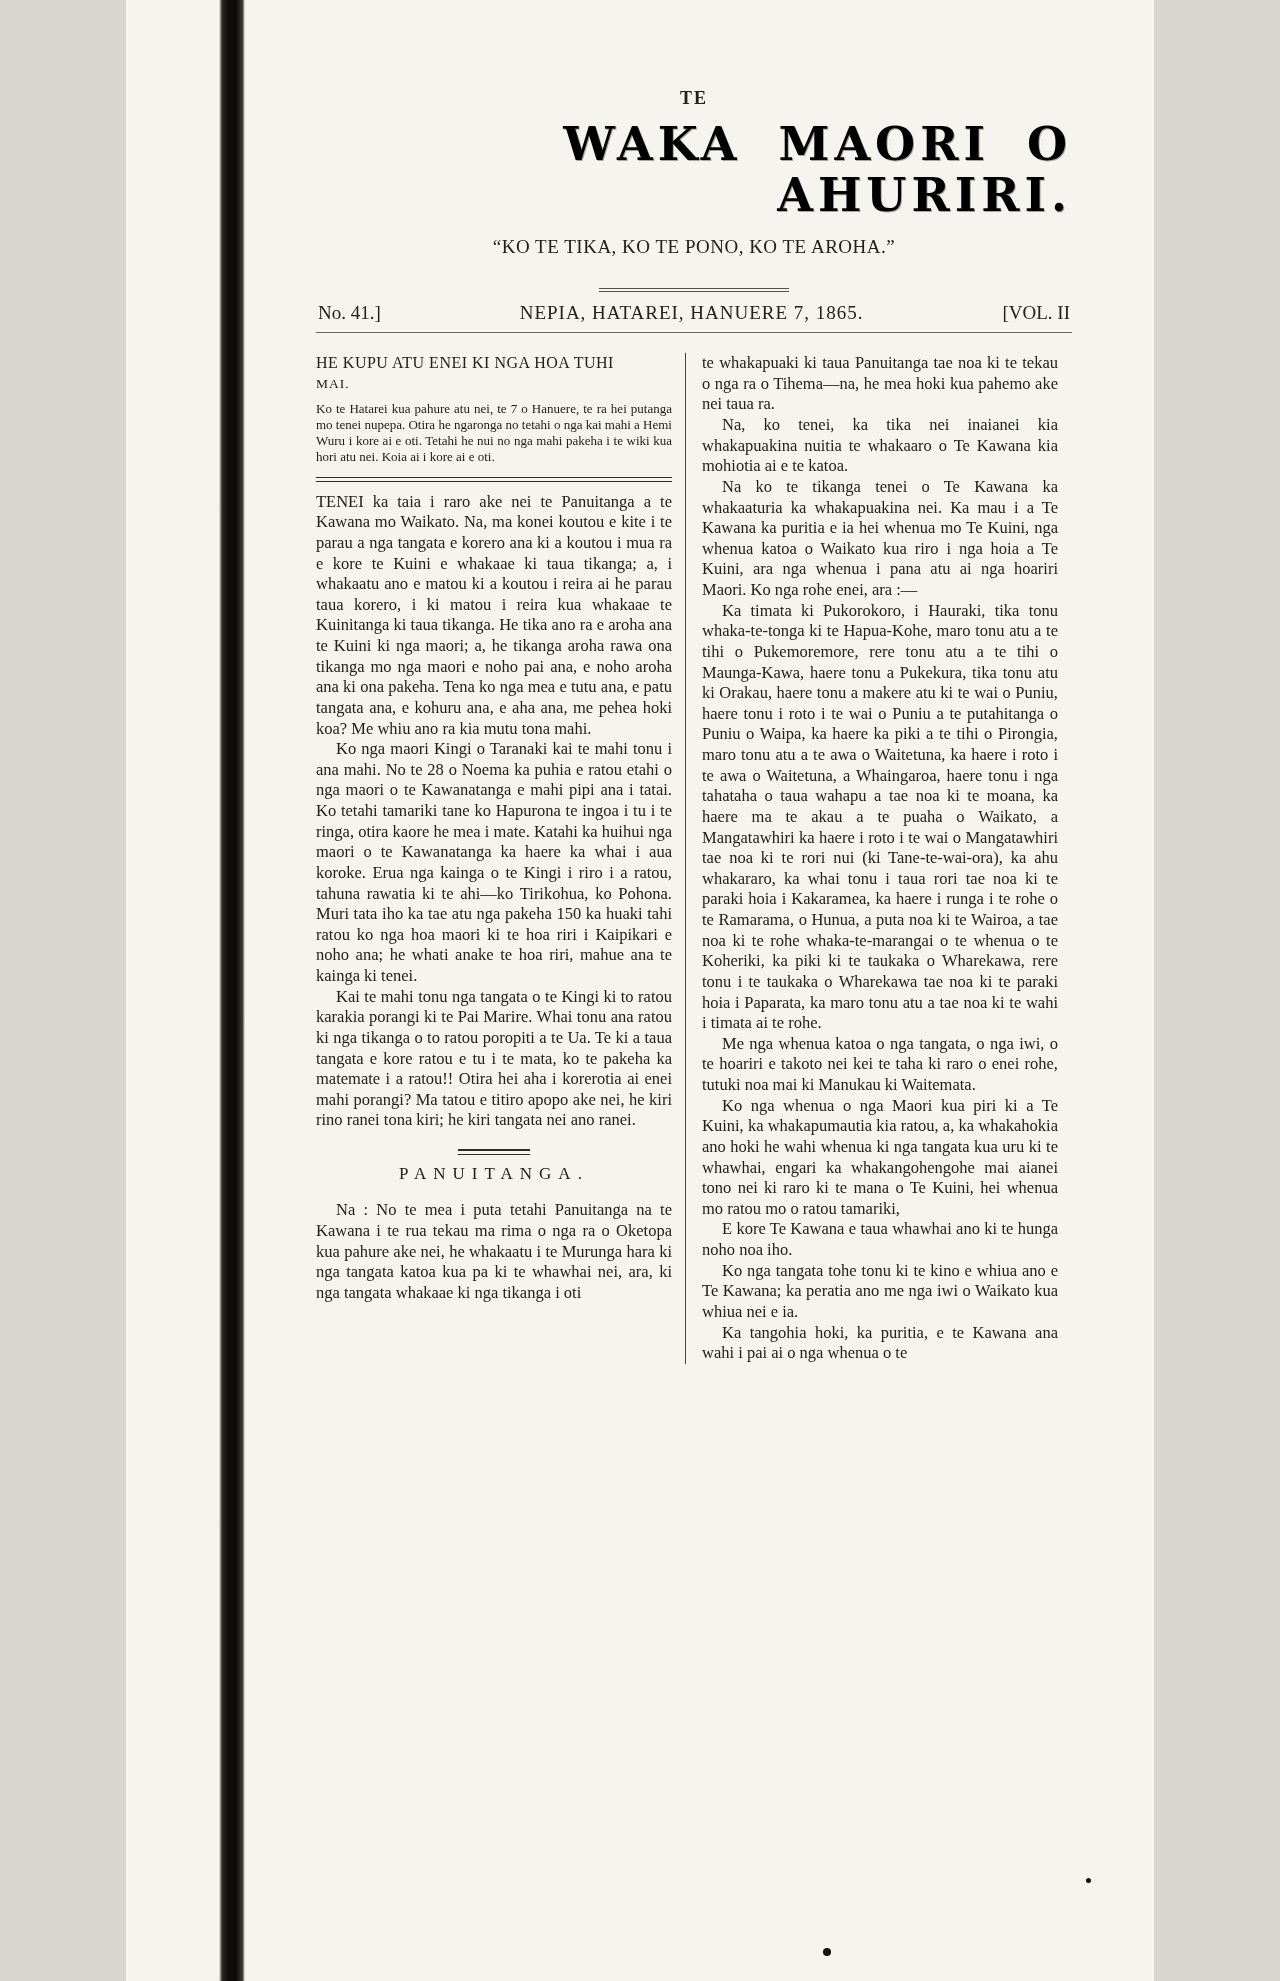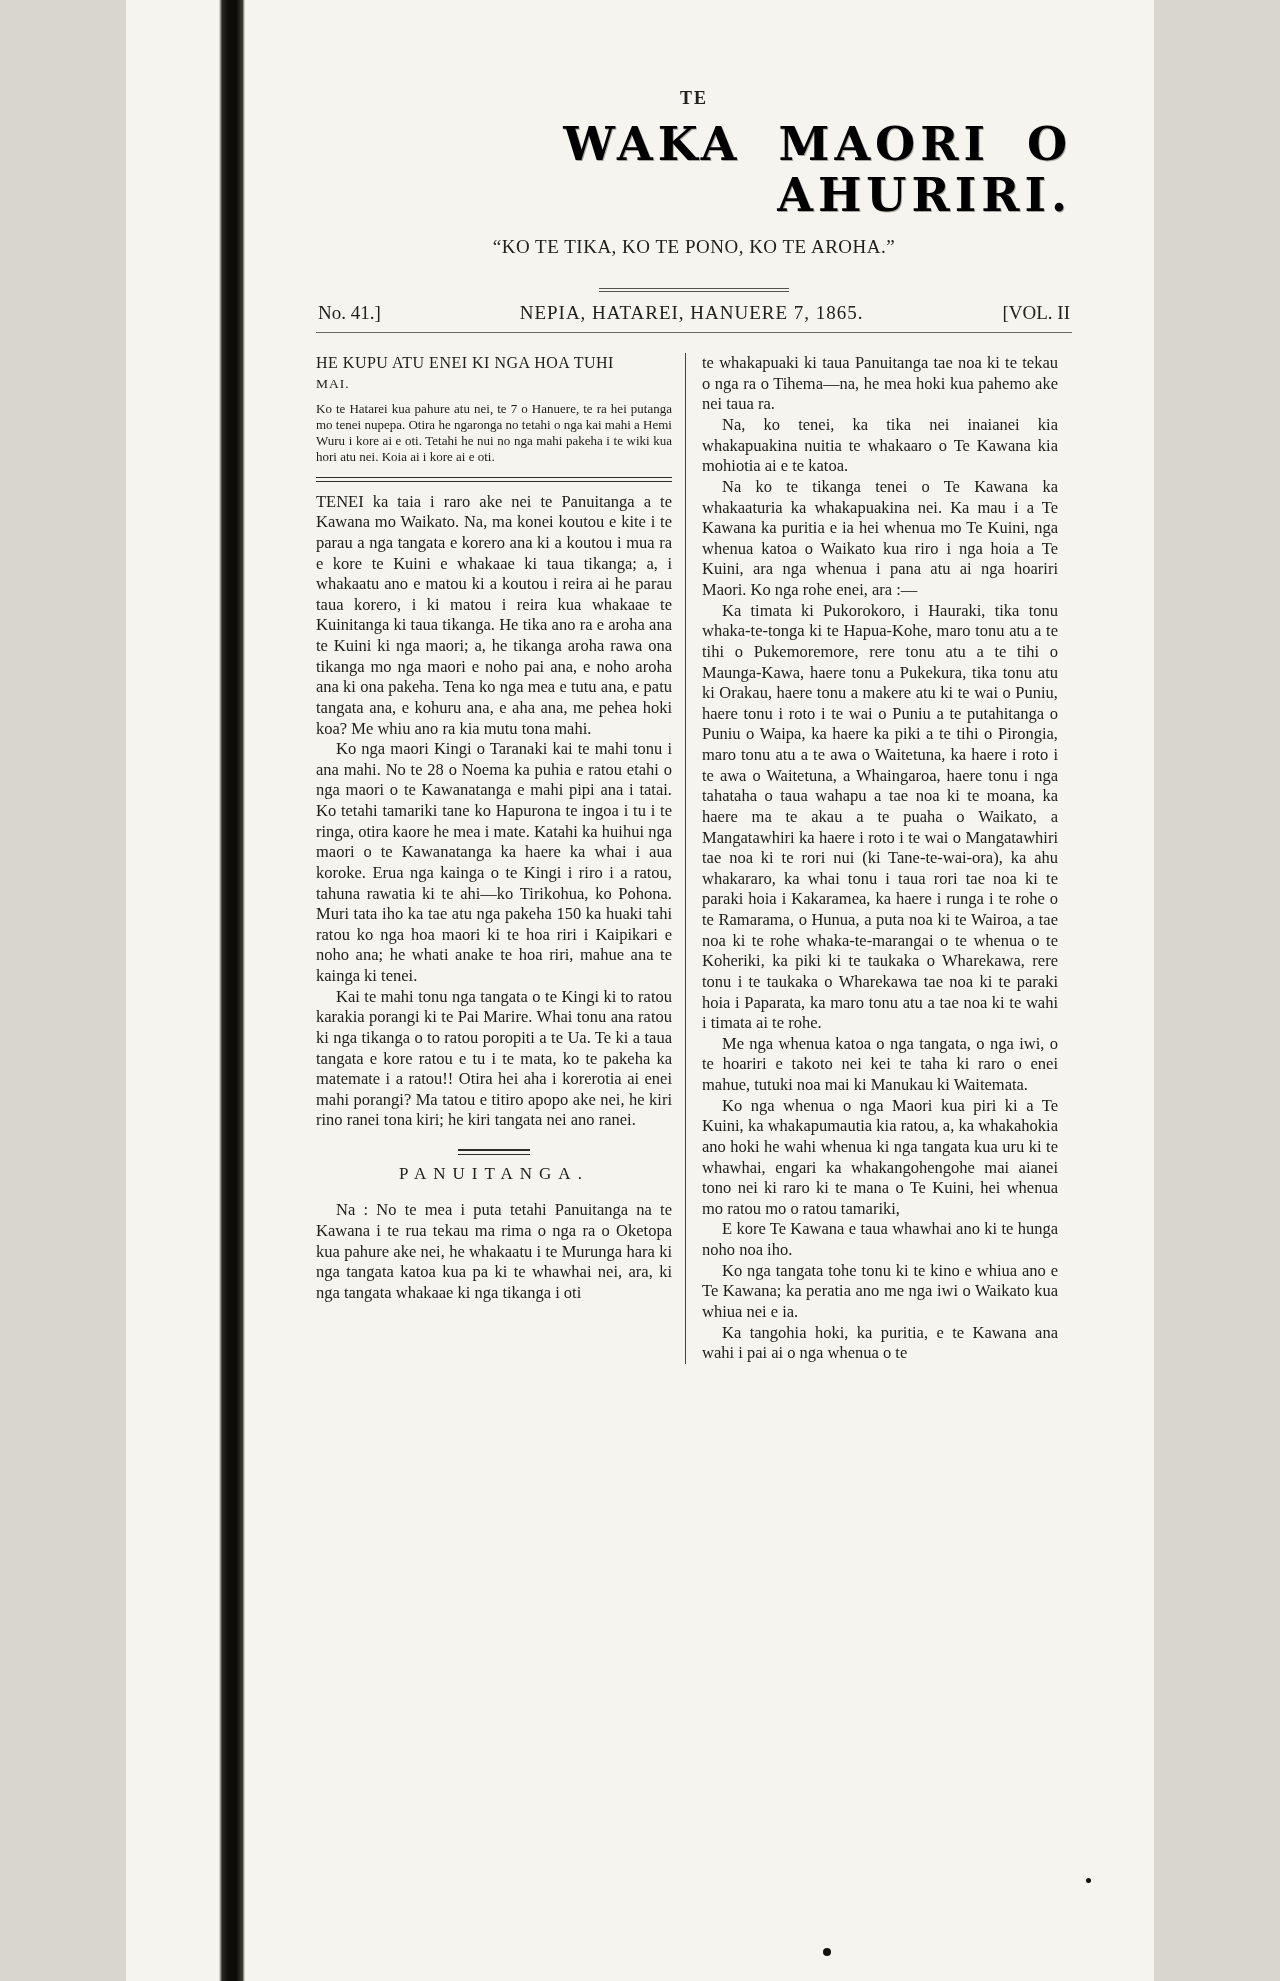--- a/index.html
+++ b/index.html
@@ -146,21 +146,21 @@
         <p class="body-para">Na : No te mea i puta tetahi Panuitanga na te Kawana i te rua tekau ma rima o nga ra o Oketopa kua pahure ake nei, he whakaatu i te Murunga hara ki nga tangata katoa kua pa ki te whawhai nei, ara, ki nga tangata whakaae ki nga tikanga i oti</p>
       </div>
 
       <div class="col-divider"></div>
 
       <div class="col right">
         <p class="body-para no-indent">te whakapuaki ki taua Panuitanga tae noa ki te tekau o nga ra o Tihema—na, he mea hoki kua pahemo ake nei taua ra.</p>
         <p class="body-para">Na, ko tenei, ka tika nei inaianei kia whakapuakina nuitia te whakaaro o Te Kawana kia mohiotia ai e te katoa.</p>
         <p class="body-para">Na ko te tikanga tenei o Te Kawana ka whakaaturia ka whakapuakina nei. Ka mau i a Te Kawana ka puritia e ia hei whenua mo Te Kuini, nga whenua katoa o Waikato kua riro i nga hoia a Te Kuini, ara nga whenua i pana atu ai nga hoariri Maori. Ko nga rohe enei, ara :—</p>
         <p class="body-para">Ka timata ki Pukorokoro, i Hauraki, tika tonu whaka-te-tonga ki te Hapua-Kohe, maro tonu atu a te tihi o Pukemoremore, rere tonu atu a te tihi o Maunga-Kawa, haere tonu a Pukekura, tika tonu atu ki Orakau, haere tonu a makere atu ki te wai o Puniu, haere tonu i roto i te wai o Puniu a te putahitanga o Puniu o Waipa, ka haere ka piki a te tihi o Pirongia, maro tonu atu a te awa o Waitetuna, ka haere i roto i te awa o Waitetuna, a Whaingaroa, haere tonu i nga tahataha o taua wahapu a tae noa ki te moana, ka haere ma te akau a te puaha o Waikato, a Mangatawhiri ka haere i roto i te wai o Mangatawhiri tae noa ki te rori nui (ki Tane-te-wai-ora), ka ahu whakararo, ka whai tonu i taua rori tae noa ki te paraki hoia i Kakaramea, ka haere i runga i te rohe o te Ramarama, o Hunua, a puta noa ki te Wairoa, a tae noa ki te rohe whaka-te-marangai o te whenua o te Koheriki, ka piki ki te taukaka o Wharekawa, rere tonu i te taukaka o Wharekawa tae noa ki te paraki hoia i Paparata, ka maro tonu atu a tae noa ki te wahi i timata ai te rohe.</p>
-        <p class="body-para">Me nga whenua katoa o nga tangata, o nga iwi, o te hoariri e takoto nei kei te taha ki raro o enei mahue, tutuki noa mai ki Manukau ki Waitemata.</p>
+        <p class="body-para">Me nga whenua katoa o nga tangata, o nga iwi, o te hoariri e takoto nei kei te taha ki raro o enei rohe, tutuki noa mai ki Manukau ki Waitemata.</p>
         <p class="body-para">Ko nga whenua o nga Maori kua piri ki a Te Kuini, ka whakapumautia kia ratou, a, ka whakahokia ano hoki he wahi whenua ki nga tangata kua uru ki te whawhai, engari ka whakangohengohe mai aianei tono nei ki raro ki te mana o Te Kuini, hei whenua mo ratou mo o ratou tamariki,</p>
         <p class="body-para">E kore Te Kawana e taua whawhai ano ki te hunga noho noa iho.</p>
         <p class="body-para">Ko nga tangata tohe tonu ki te kino e whiua ano e Te Kawana; ka peratia ano me nga iwi o Waikato kua whiua nei e ia.</p>
         <p class="body-para">Ka tangohia hoki, ka puritia, e te Kawana ana wahi i pai ai o nga whenua o te</p>
       </div>
 
     </div>
   </div>
 
   <div class="ink-spot spot-1"></div>

